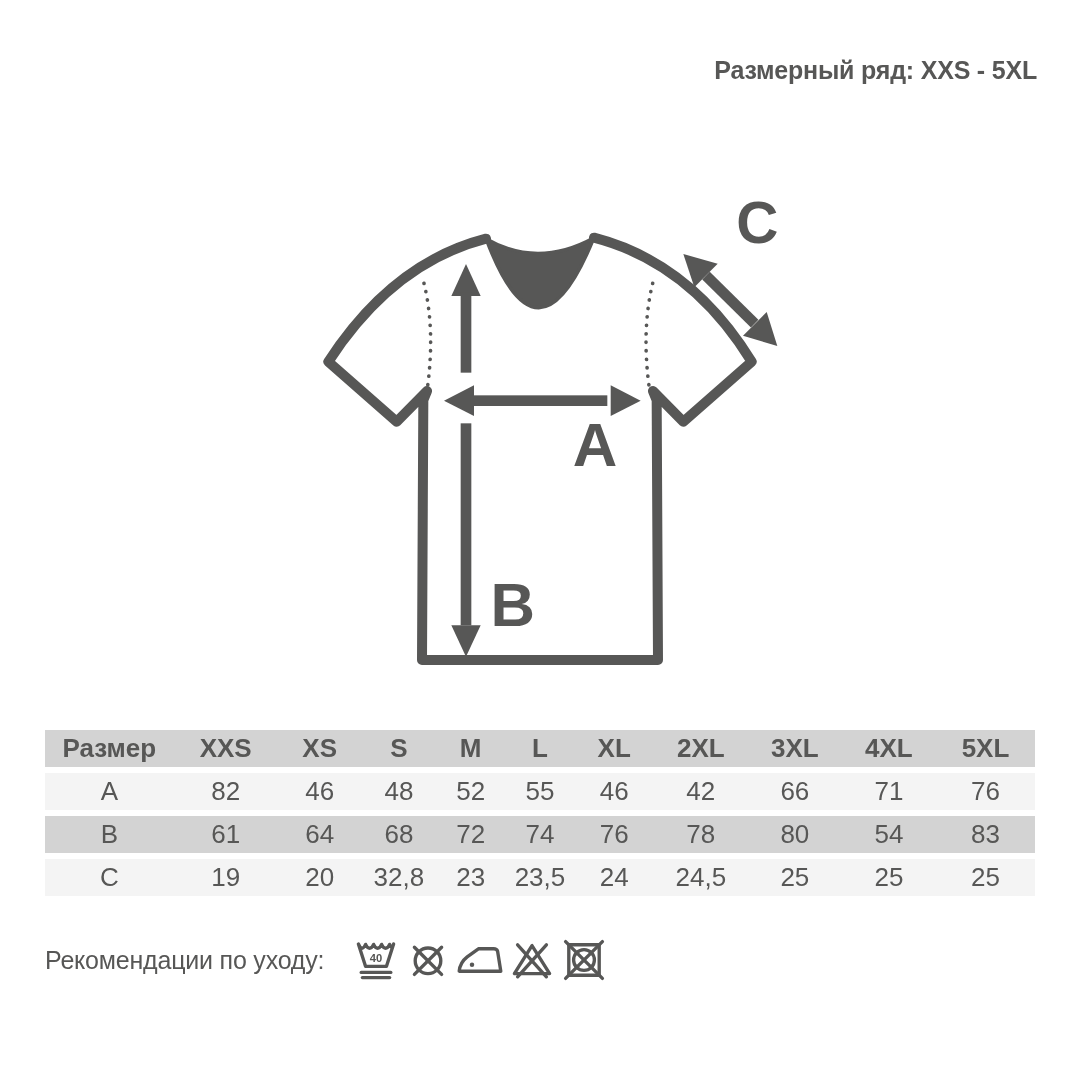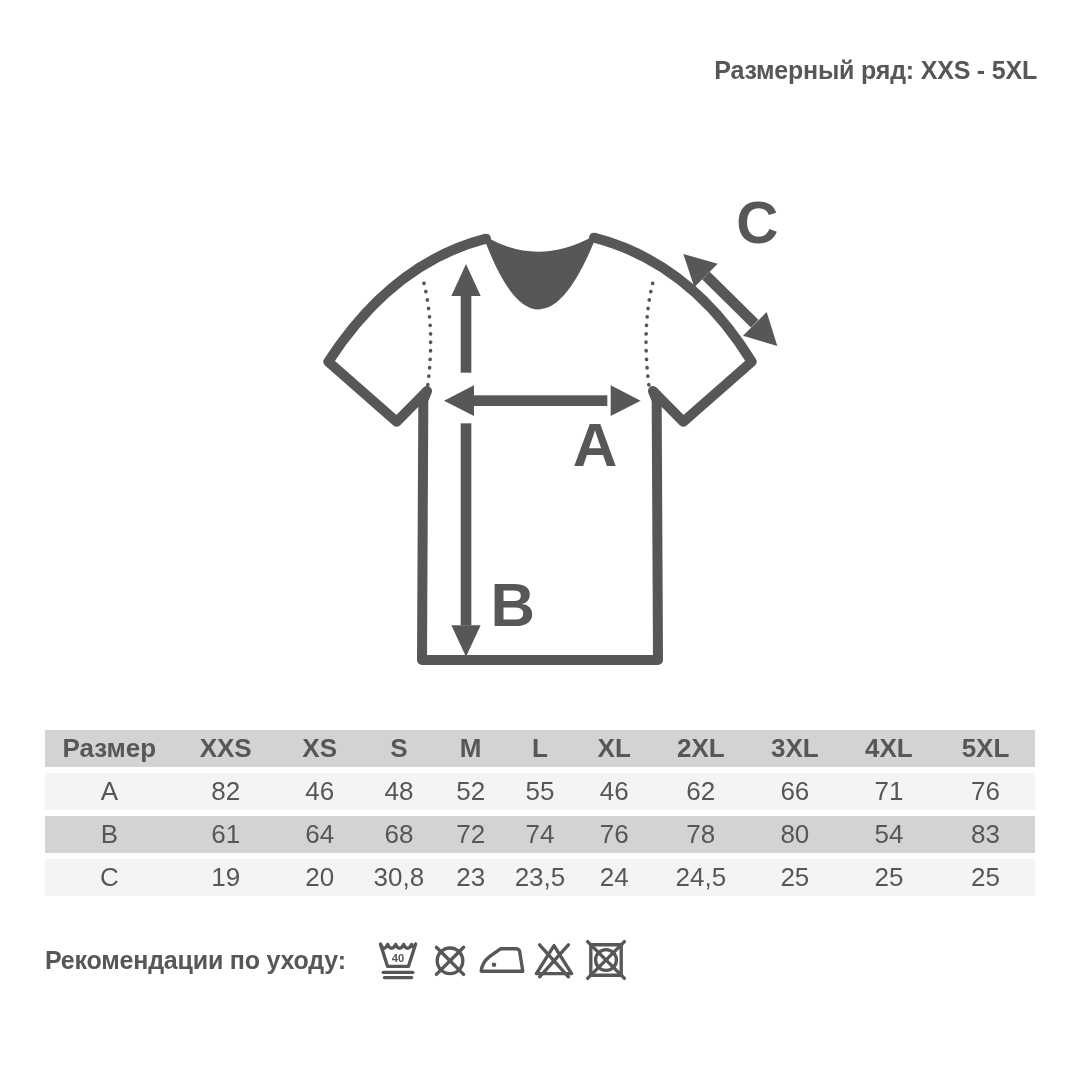--- a/index.html
+++ b/index.html
@@ -23,21 +23,21 @@
   }
   .size-table th,.size-table td{
     height:37px;padding:0;text-align:center;vertical-align:middle;
     font-size:26px;font-weight:400;color:var(--ink);
   }
   .size-table thead tr{background:var(--hdr);}
   .size-table thead th{font-weight:700;}
   .size-table tbody tr:nth-child(odd){background:var(--light);}
   .size-table tbody tr:nth-child(even){background:var(--hdr);}
   .care{position:absolute;left:45px;top:924px;height:72px;display:flex;align-items:center;}
-  .care-label{font-size:25px;font-weight:700;margin-right:28px;letter-spacing:-0.2px;}
+  .care-label{font-size:25px;font-weight:400;margin-right:28px;letter-spacing:-0.2px;}
   .care-icons{display:flex;align-items:center;gap:4px;text-align:center;}
   .care-icons svg{display:block;}
   .care-icons .sym{stroke:var(--ink);stroke-width:4.2;fill:none;stroke-linejoin:round;stroke-linecap:round;}
   .care-icons .fillsym{fill:var(--ink);stroke:none;}
   .care-icons text{fill:var(--ink);font-family:"Liberation Sans",sans-serif;font-weight:700;}
 </style>
 </head>
 <body>
 
 <div class="header">
@@ -111,21 +111,21 @@
     </thead>
   <tbody>
       <tr>
         <td>A</td>
         <td>82</td>
         <td>46</td>
         <td>48</td>
         <td>52</td>
         <td>55</td>
         <td>46</td>
-        <td>62</td>
+        <td>42</td>
         <td>66</td>
         <td>71</td>
         <td>76</td>
       </tr>
       <tr>
         <td>B</td>
         <td>61</td>
         <td>64</td>
         <td>68</td>
         <td>72</td>
@@ -133,21 +133,21 @@
         <td>76</td>
         <td>78</td>
         <td>80</td>
         <td>54</td>
         <td>83</td>
       </tr>
       <tr>
         <td>C</td>
         <td>19</td>
         <td>20</td>
-        <td>30,8</td>
+        <td>32,8</td>
         <td>23</td>
         <td>23,5</td>
         <td>24</td>
         <td>24,5</td>
         <td>25</td>
         <td>25</td>
         <td>25</td>
       </tr>
     </tbody>
 </table>

